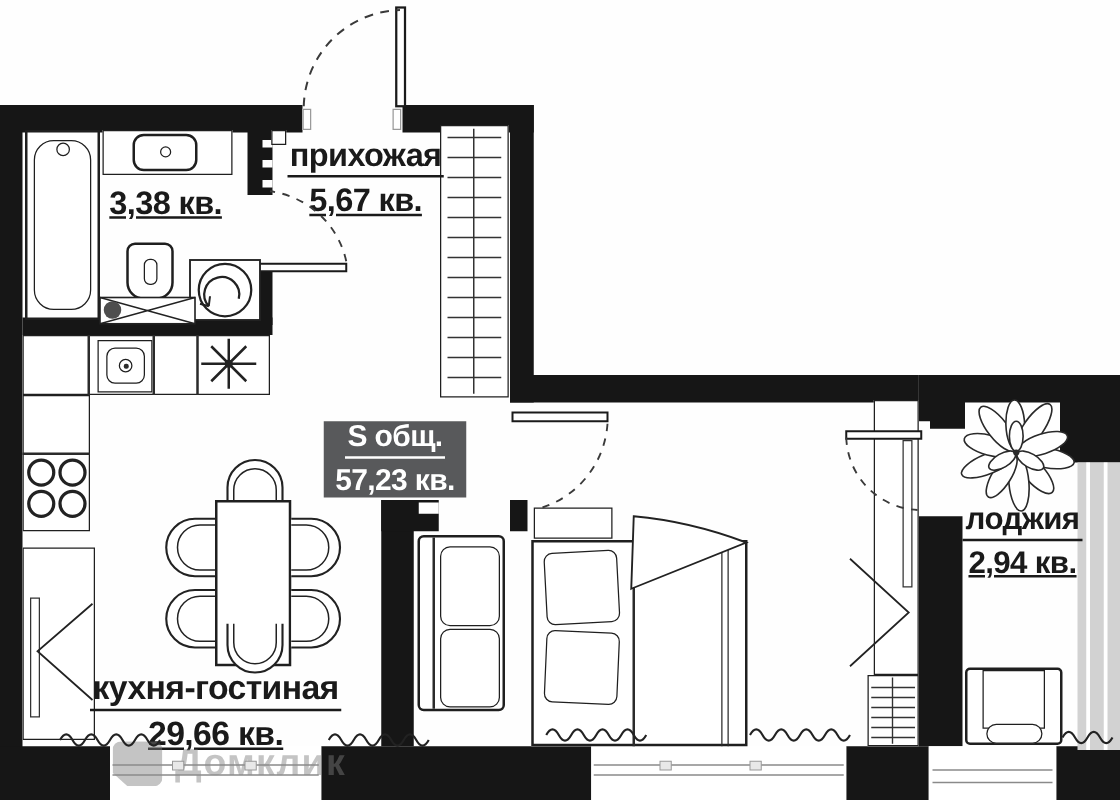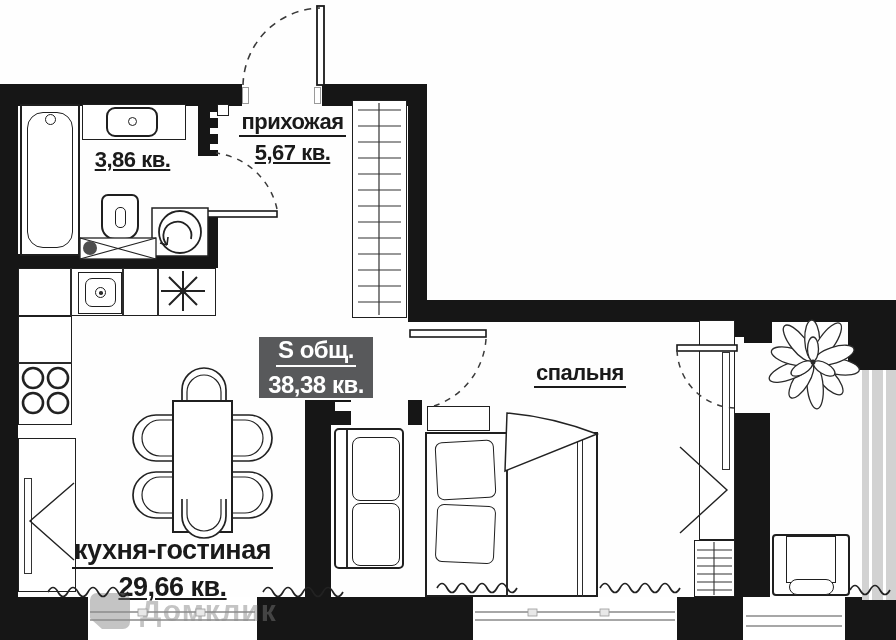--- a/index.html
+++ b/index.html
@@ -8,21 +8,21 @@
   .wall{position:absolute;background:#161616;}
   .f{position:absolute;background:#fff;border:2px solid #1f1f1f;box-sizing:border-box;}
   .t{border-width:1.5px;}
   .thin{border-width:1px;border-color:#333;}
   .vline{position:absolute;background:#2b2b2b;}
   .win{position:absolute;background:#fff;}
   .notch{position:absolute;background:#fff;}
   .jamb{position:absolute;background:#fff;border:1px solid #9a9a9a;box-sizing:border-box;}
   .glz{position:absolute;background:#d2d2d2;}
   .glzline{position:absolute;background:#fff;}
-  .lbl{position:absolute;text-align:center;color:#1a1a1a;font-weight:700;font-size:22px;
+  .lbl{position:absolute;text-align:center;color:#1a1a1a;font-weight:700;font-size:26px;
        line-height:1.1;letter-spacing:-0.5px;}
   .lbl .nm{display:inline-block;border-bottom:2.5px solid currentColor;padding:0 2px 1px;}
   .lbl .ar{display:block;margin-top:4px;text-decoration:underline;}
   .total{position:absolute;display:flex;flex-direction:column;align-items:center;justify-content:center;
          color:#fff;font-weight:700;font-size:24px;letter-spacing:-0.5px;}
   .total .nm{display:inline-block;border-bottom:2.5px solid #fff;padding:0 2px 1px;}
   .total .ar{display:block;margin-top:4px;}
   .wm{position:absolute;left:90px;top:593px;display:flex;align-items:center;gap:10px;opacity:.45;color:#7d7d7d;}
   .wm-logo{width:40px;height:36px;background:#7d7d7d;border-radius:7px;
            clip-path:polygon(0 0,100% 0,100% 100%,30% 100%,0 70%);}
@@ -109,37 +109,40 @@
   <div class="f t" style="left:694px;top:540px;width:41px;height:57px;"></div>
 
   <div class="f t" style="left:352px;top:100px;width:55px;height:218px;"></div>
   <div class="f t" style="left:217px;top:104px;width:12px;height:12px;"></div>
 
   <div class="f" style="left:772px;top:534px;width:78px;height:62px;border-radius:4px;"></div>
   <div class="f t" style="left:786px;top:536px;width:50px;height:47px;"></div>
   <div class="f t" style="left:789px;top:579px;width:45px;height:16px;border-radius:8px;"></div>
 
   <div class="lbl" style="left:55px;top:144px;width:155px;">
-    <span class="ar">3,86 кв.</span>
+    <span class="ar">3,38 кв.</span>
   </div>
   <div class="lbl" style="left:215px;top:110px;width:155px;">
     <span class="nm">прихожая</span>
     <span class="ar">5,67 кв.</span>
   </div>
   <div class="lbl" style="left:50px;top:536px;width:245px;font-size:27px;">
     <span class="nm">кухня-гостиная</span>
     <span class="ar">29,66 кв.</span>
   </div>
   <div class="lbl" style="left:500px;top:361px;width:160px;">
-    <span class="nm">спальня</span>
+  </div>
+  <div class="lbl" style="left:756px;top:402px;width:124px;font-size:25px;">
+    <span class="nm">лоджия</span>
+    <span class="ar">2,94 кв.</span>
   </div>
 
   <div class="total" style="left:259px;top:337px;width:114px;height:61px;background:#58595b;">
     <span class="nm">S общ.</span>
-    <span class="ar">38,38 кв.</span>
+    <span class="ar">57,23 кв.</span>
   </div>
 
   <div class="wm">
     <div class="wm-logo"></div>
     <span class="wm-text">Домклик</span>
   </div>
 
   <svg class="layer" width="896" height="640" viewBox="0 0 896 640">
 
     <g>

